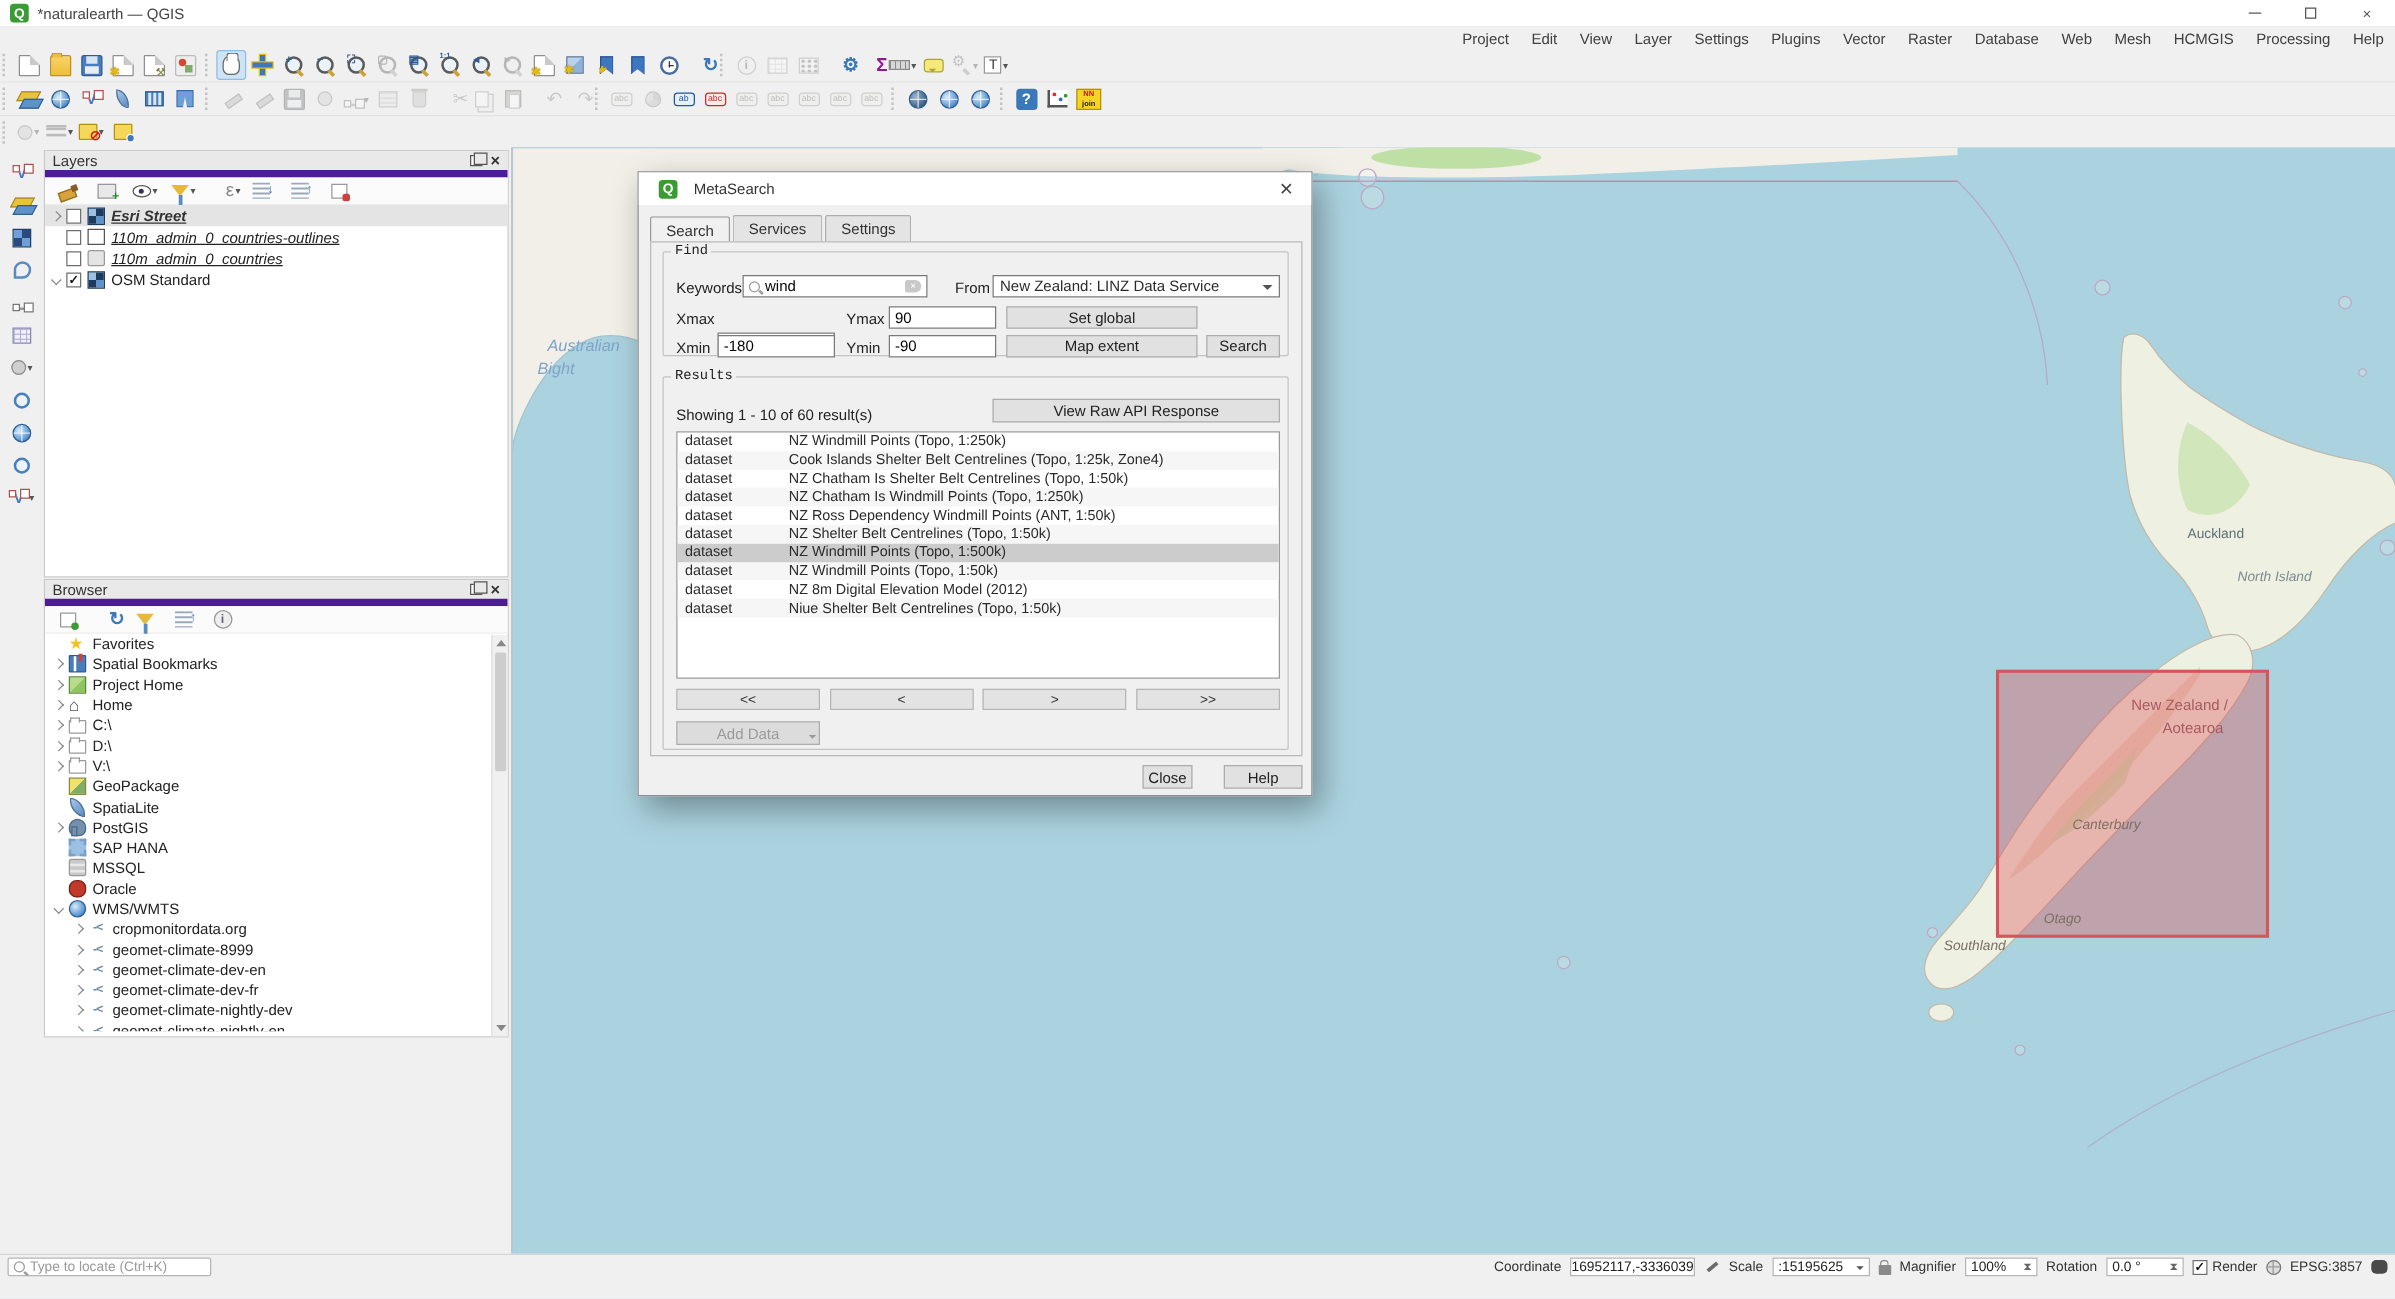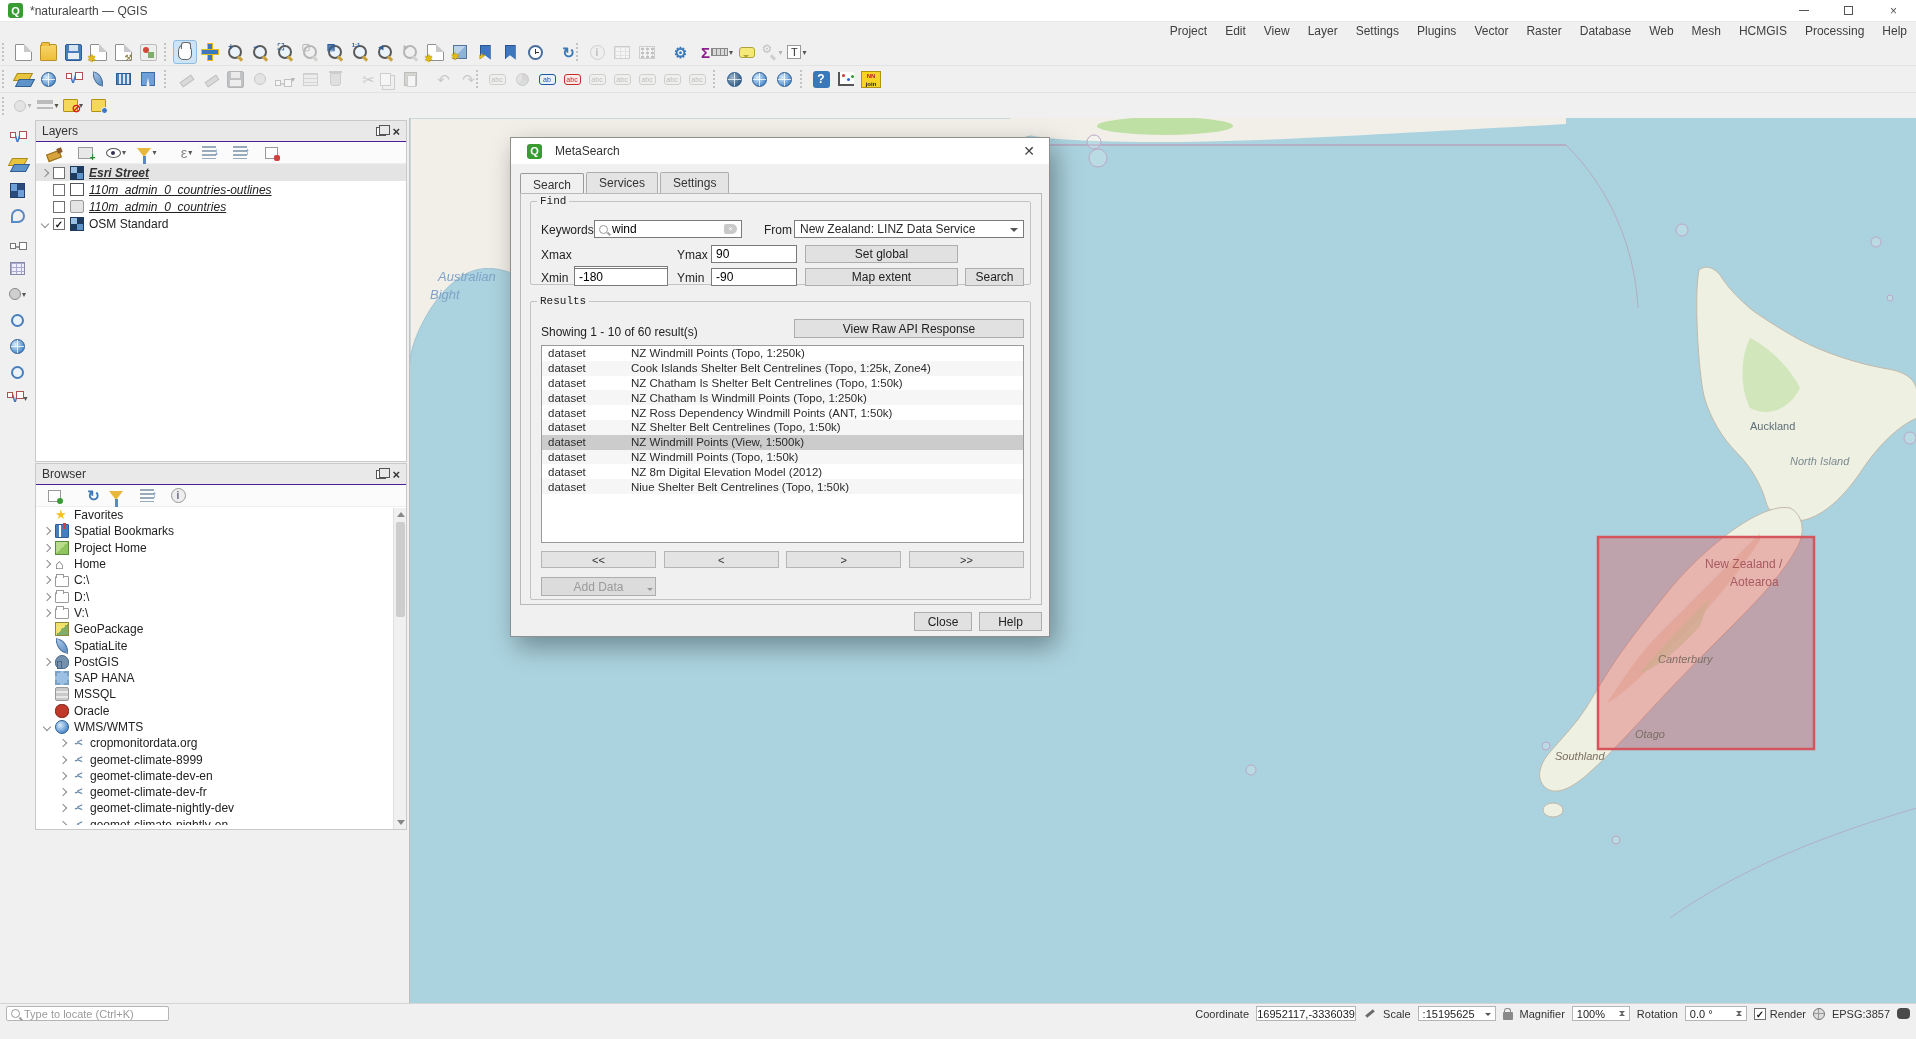--- a/index.html
+++ b/index.html
@@ -138,21 +138,21 @@
   .ic-addlayer { width:13px; height:12px; background:#fff; border:1px solid #999; }
   .ic-addlayer::after { content:''; position:absolute; right:-3px; bottom:-3px; width:6px; height:6px; border-radius:50%; background:#3a9b35; }
 
   
   #leftstrip { position:absolute; left:0; top:118px; width:35px; bottom:20px; background:#f0f0f0; display:flex; flex-direction:column; align-items:center; padding-top:8px; gap:2px; }
 
   
   .panel { position:absolute; left:35px; width:372px; background:#fff; border:1px solid #c9c9c9; }
   #layers-panel { top:120px; height:342px; }
   #browser-panel { top:463px; height:367px; }
-  .ptitle { height:21px; background:#e9e9e9; border-bottom:1px solid #4c1d95; display:flex; align-items:center; padding:0 6px; font-size:12px; color:#333; }
+  .ptitle { height:21px; background:#e9e9e9; border-bottom:6px solid #4c1d95; display:flex; align-items:center; padding:0 6px; font-size:12px; color:#333; }
   .ptools { margin-left:auto; display:flex; gap:6px; align-items:center; }
   .pfloat { width:10px; height:9px; border:1px solid #555; position:relative; background:#fff; }
   .pfloat::before { content:''; position:absolute; left:2px; top:-3px; width:9px; height:8px; border:1px solid #555; background:#e9e9e9; }
   .pclose { font-size:13px; color:#333; line-height:1; font-weight:bold; }
   .ptoolbar { height:22px; display:flex; align-items:center; gap:7px; padding:0 6px; border-bottom:1px solid #eee; background:#fbfbfb; }
   .tree { font-size:12px; color:#222; }
   .trowL { height:17px; display:flex; align-items:center; gap:5px; padding-left:6px; }
   .trowL.sel { background:#e4e4e4; }
   .trowL .lbl.it { font-style:italic;text-decoration:underline; }
   .trowL .lbl.esri { font-style:italic; font-weight:bold; text-decoration:underline; color:#333; }
@@ -1323,21 +1323,21 @@
     <span class="tcell title">NZ Ross Dependency Windmill Points (ANT, 1:50k)</span>
   </div>
 
   <div class="trow">
     <span class="tcell type">dataset</span>
     <span class="tcell title">NZ Shelter Belt Centrelines (Topo, 1:50k)</span>
   </div>
 
   <div class="trow sel">
     <span class="tcell type">dataset</span>
-    <span class="tcell title">NZ Windmill Points (View, 1:500k)</span>
+    <span class="tcell title">NZ Windmill Points (Topo, 1:500k)</span>
   </div>
 
   <div class="trow">
     <span class="tcell type">dataset</span>
     <span class="tcell title">NZ Windmill Points (Topo, 1:50k)</span>
   </div>
 
   <div class="trow">
     <span class="tcell type">dataset</span>
     <span class="tcell title">NZ 8m Digital Elevation Model (2012)</span>
@@ -1365,21 +1365,21 @@
             </button>
         </div>
 
         <button class="btn disabledB" style="left:10px; top:270px; width:115px; height:19px;">
           <span>Add Data</span>
           <span class="addarrow"></span>
         </button>
       </fieldset>
     </div>
 
-    <button class="btn" style="left:403px; top:474px; width:58px; height:19px;">
+    <button class="btn" style="left:403px; top:474px; width:40px; height:19px;">
         <span>Close</span>
       </button>
     <button class="btn" style="left:468px; top:474px; width:63px; height:19px;">
         <span>Help</span>
       </button>
   </div>
 </div>
 
 <div id="statusbar">
   <div class="locator">

